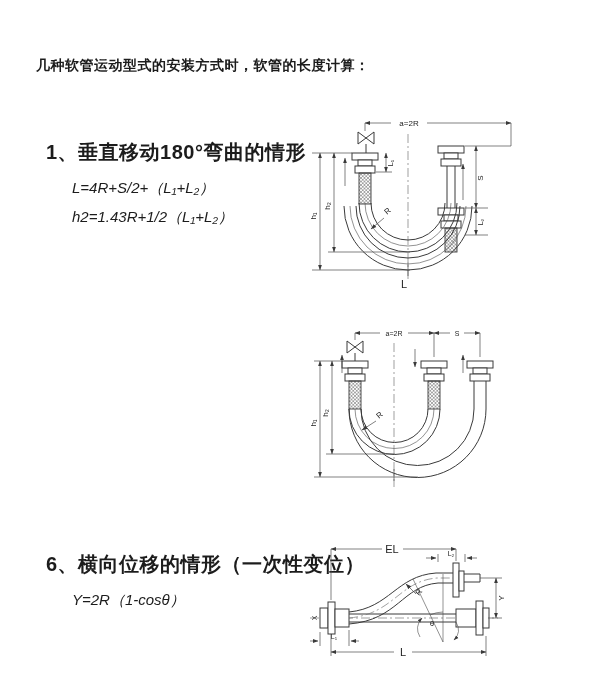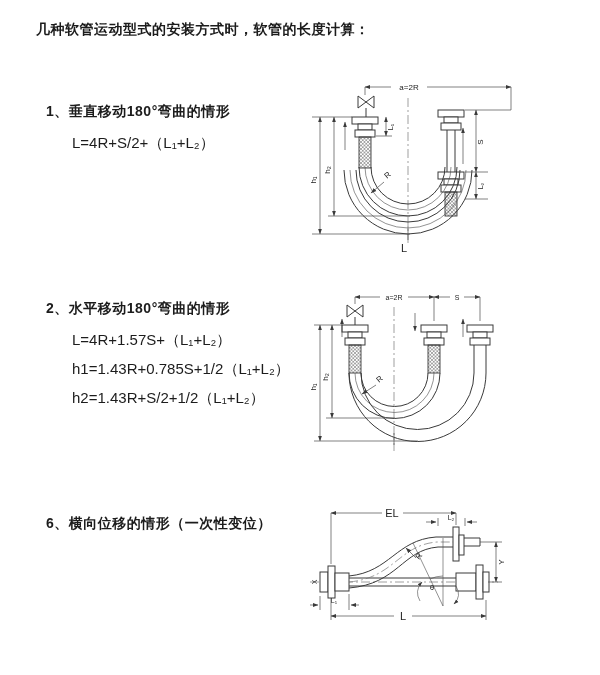--- a/index.html
+++ b/index.html
@@ -1,21 +1,21 @@
 <!DOCTYPE html>
 <html><head>
 <meta charset="utf-8">
 <style>
   * { margin:0; padding:0; box-sizing:border-box; }
   body { background:#ffffff; font-family:"Liberation Sans", sans-serif; }
-  .page { position:relative; width:600px; height:632px; background:#ffffff; color:#1c1c1c; overflow:hidden; }
+  .page { position:relative; width:600px; height:632px; background:#ffffff; color:#1c1c1c; overflow:hidden;margin-top:36px; }
   .title { position:absolute; left:36px; top:21px; font-size:14px; font-weight:700; letter-spacing:0.5px; }
   .sec { position:absolute; }
-  .sec .heading { font-size:14px; font-weight:700; letter-spacing:0.5px; }
-  .sec .formulas { margin-top:7px; padding-left:26px; }
+  .sec .heading { font-size:20px; font-weight:700; letter-spacing:0.5px; }
+  .sec .formulas { margin-top:7px; padding-left:26px;font-style:italic; }
   .sec .formula { font-size:15px; font-weight:400; line-height:29px; white-space:nowrap; }
   #sec1 { left:46px; top:103px; }
   #sec2 { left:46px; top:300px; }
   #sec3 { left:46px; top:515px; }
   .diag { position:absolute; }
   #diag1 { left:298px; top:72px; width:268px; height:188px; }
   #diag2 { left:306px; top:283px; width:288px; height:182px; }
   #diag3 { left:298px; top:498px; width:304px; height:150px; }
   svg { display:block; }
   .dln { stroke:#4a4a4a; stroke-width:0.7; fill:none; }
@@ -31,20 +31,21 @@
 <body>
 
 <div class="page">
 
   <div class="title">几种软管运动型式的安装方式时，软管的长度计算：</div>
 
   <div class="sec" id="sec1">
     <div class="heading">1、垂直移动180°弯曲的情形</div>
     <div class="formulas">
       <div class="formula">L=4R+S/2+（L₁+L₂）</div>
+      <div class="formula">h2=1.43R+1/2（L₁+L₂）</div>
     </div>
   </div>
 
   <div class="diag" id="diag1">
     <svg width="268" height="188" viewBox="0 0 268 188">
       <defs>
         <marker id="m1" viewBox="0 0 10 10" refX="8.5" refY="5" markerWidth="9" markerHeight="9" orient="auto-start-reverse">
           <path d="M0 1.8 L9 5 L0 8.2 z" fill="#3a3a3a"></path>
         </marker>
         <pattern id="hp1" width="3.5" height="3.5" patternUnits="userSpaceOnUse">
@@ -140,28 +141,20 @@
         <text class="svgtxt" x="89" y="107" transform="rotate(-40 89 107)">R</text>
       </g>
 
       <g>
         <line class="dln" x1="110" y1="154" x2="110" y2="168"></line>
         <text class="svgtxt big" x="106" y="180" text-anchor="middle">L</text>
       </g>
     </svg>
   </div>
 
-  <div class="sec" id="sec2">
-    <div class="heading">2、水平移动180°弯曲的情形</div>
-    <div class="formulas">
-      <div class="formula">L=4R+1.57S+（L₁+L₂）</div>
-      <div class="formula">h1=1.43R+0.785S+1/2（L₁+L₂）</div>
-      <div class="formula">h2=1.43R+S/2+1/2（L₁+L₂）</div>
-    </div>
-  </div>
 
   <div class="diag" id="diag2">
     <svg width="288" height="182" viewBox="0 0 288 182">
       <defs>
         <marker id="m2" viewBox="0 0 10 10" refX="8.5" refY="5" markerWidth="9" markerHeight="9" orient="auto-start-reverse">
           <path d="M0 1.8 L9 5 L0 8.2 z" fill="#3a3a3a"></path>
         </marker>
         <pattern id="hp2" width="3.5" height="3.5" patternUnits="userSpaceOnUse">
           <path d="M0 3.5 L3.5 0 M0 0 L3.5 3.5" stroke="#555" stroke-width="0.5"></path>
         </pattern>
@@ -245,20 +238,21 @@
 
       <g>
         <line class="dln" x1="88" y1="150" x2="88" y2="162"></line>
       </g>
     </svg>
   </div>
 
   <div class="sec" id="sec3">
     <div class="heading">6、横向位移的情形（一次性变位）</div>
     <div class="formulas">
+      <div class="formula">Y=2R（1-cosθ）</div>
     </div>
   </div>
 
   <div class="diag" id="diag3">
     <svg width="304" height="150" viewBox="0 0 304 150">
       <defs>
         <marker id="m3" viewBox="0 0 10 10" refX="8.5" refY="5" markerWidth="9" markerHeight="9" orient="auto-start-reverse">
           <path d="M0 1.8 L9 5 L0 8.2 z" fill="#3a3a3a"></path>
         </marker>
       </defs>

